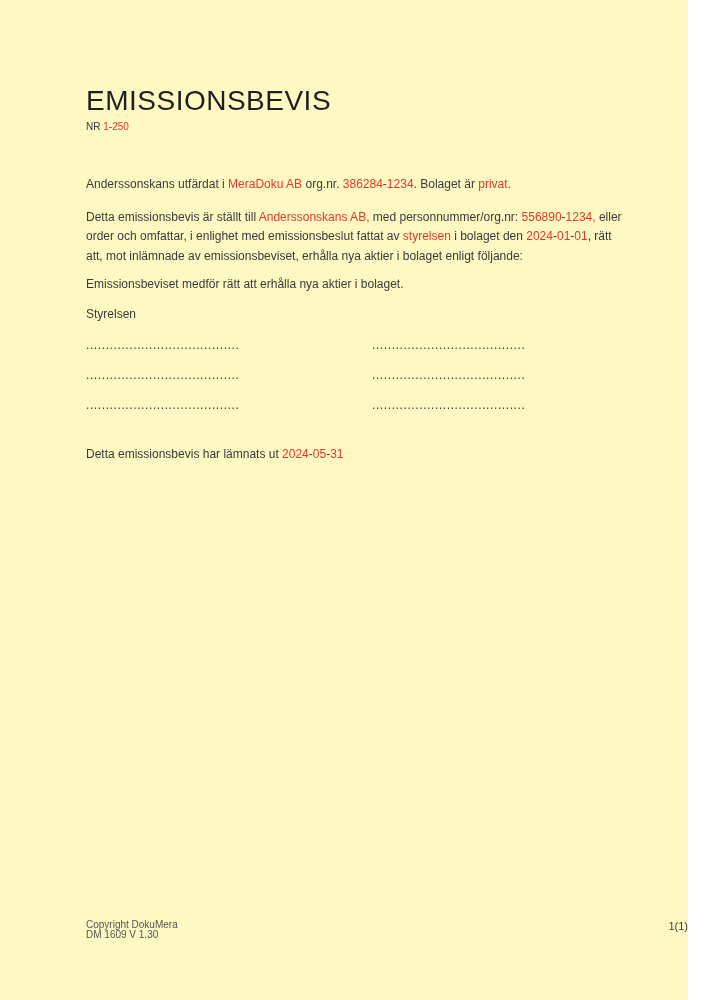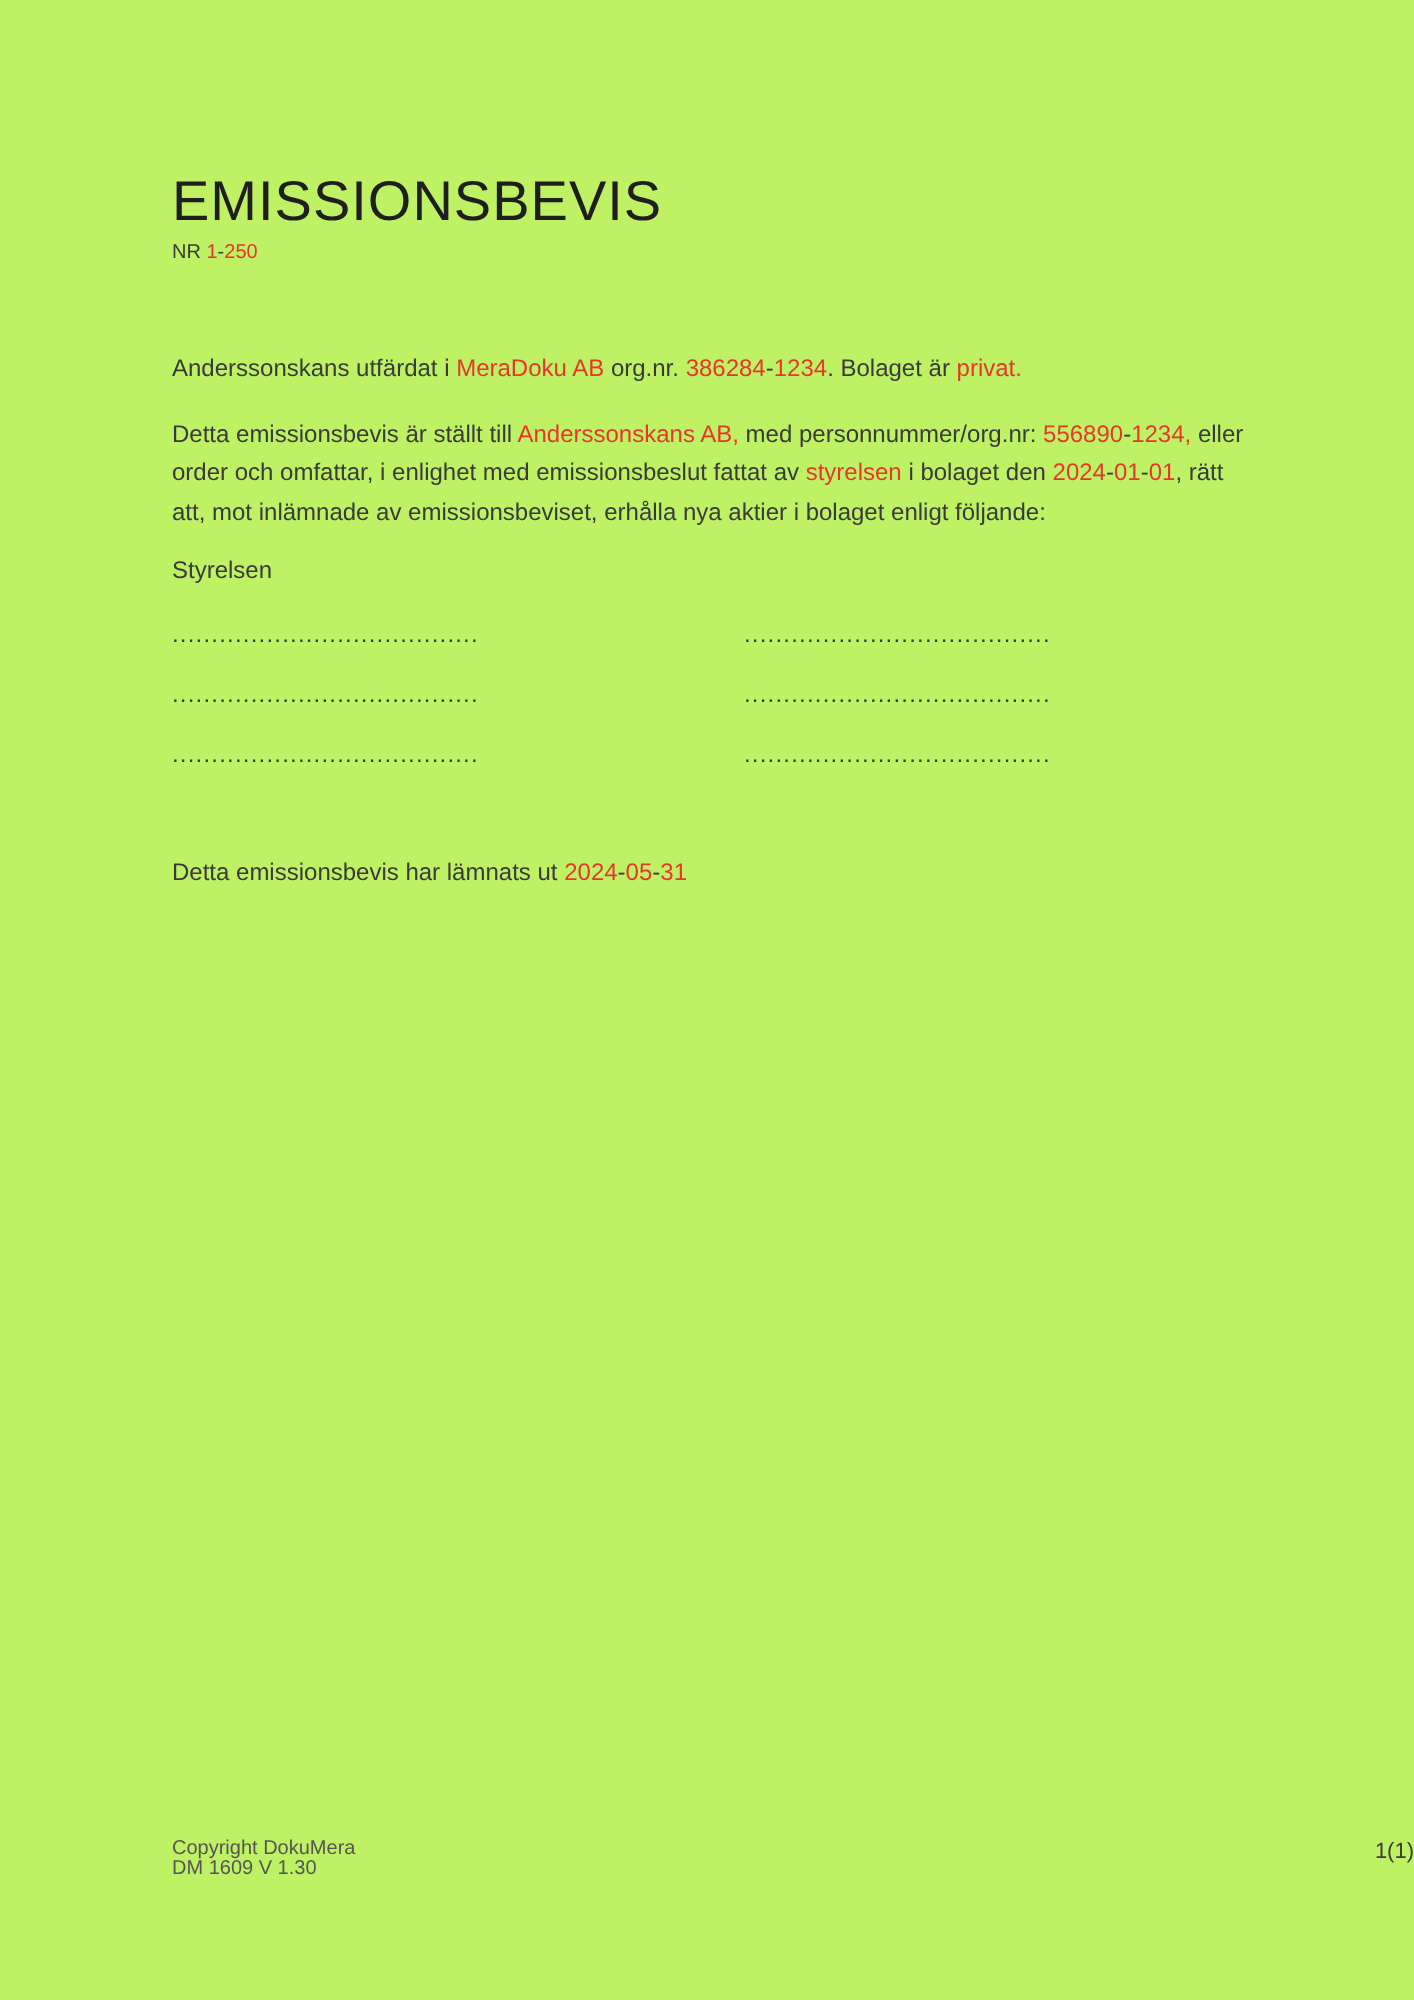--- a/index.html
+++ b/index.html
@@ -2,26 +2,27 @@
 <html><head>
 <meta charset="utf-8">
 <style>
   html, body {
     margin: 0;
     padding: 0;
     background: #ffffff;
   }
   .page {
     position: relative;
-    width: 707px;
+    width: 640px;
     height: 1000px;
-    background: #bef264;
+    background: #fef9c3;
     font-family: "Liberation Sans", sans-serif;
     color: #3a3a3a;
     overflow: hidden;
+    padding-left: 48px;
   }
   .content {
     position: absolute;
     left: 86px;
     top: 86px;
     width: 538px;
   }
   .title {
     margin: 0;
     font-size: 28px;
@@ -63,21 +64,21 @@
     display: inline-block;
     width: 152px;
     overflow: hidden;
     white-space: nowrap;
     font-size: 12px;
     letter-spacing: 0.6px;
     color: #3a3a3a;
   }
   .dots.left  { left: 0; }
   .dots.right { left: 286px; }
-  .p-handout { margin-top: 27px; }
+  .p-handout { margin-top: 17px; }
   .red { color: #e8362b; }
   .page-number {
     position: absolute;
     left: 0;
     top: 920px;
     width: 100%;
     text-align: right;
     font-size: 11px;
     color: #3c3c3c;
   }
@@ -97,20 +98,21 @@
   <div class="content">
 
     <h1 class="title">EMISSIONSBEVIS</h1>
 
     <div class="nr-line"><span>NR </span><span class="red">1</span><span>-</span><span class="red">250</span></div>
 
     <p class="para p-issued"><span>Anderssonskans utfärdat i </span><span class="red">MeraDoku AB</span><span> org.nr. </span><span class="red">386284</span><span>-</span><span class="red">1234</span><span>. Bolaget är </span><span class="red">privat.</span></p>
 
     <p class="para"><span>Detta emissionsbevis är ställt till </span><span class="red">Anderssonskans AB,</span><span> med personnummer/org.nr: </span><span class="red">556890</span><span>-</span><span class="red">1234,</span><span> eller order och omfattar, i enlighet med emissionsbeslut fattat av </span><span class="red">styrelsen</span><span> i bolaget den </span><span class="red">2024</span><span>-</span><span class="red">01</span><span>-</span><span class="red">01</span><span>, rätt att, mot inlämnade av emissionsbeviset, erhålla nya aktier i bolaget enligt följande:</span></p>
 
+    <p class="para p-entitlement"><span>Emissionsbeviset medför rätt att erhålla nya aktier i bolaget.</span></p>
 
     <div class="sig-heading"><span>Styrelsen</span></div>
 
 
     <div class="sig-rows">
       <div class="sig-row">
         <span class="dots left">............................................................</span>
         <span class="dots right">............................................................</span>
       </div>
       <div class="sig-row">

